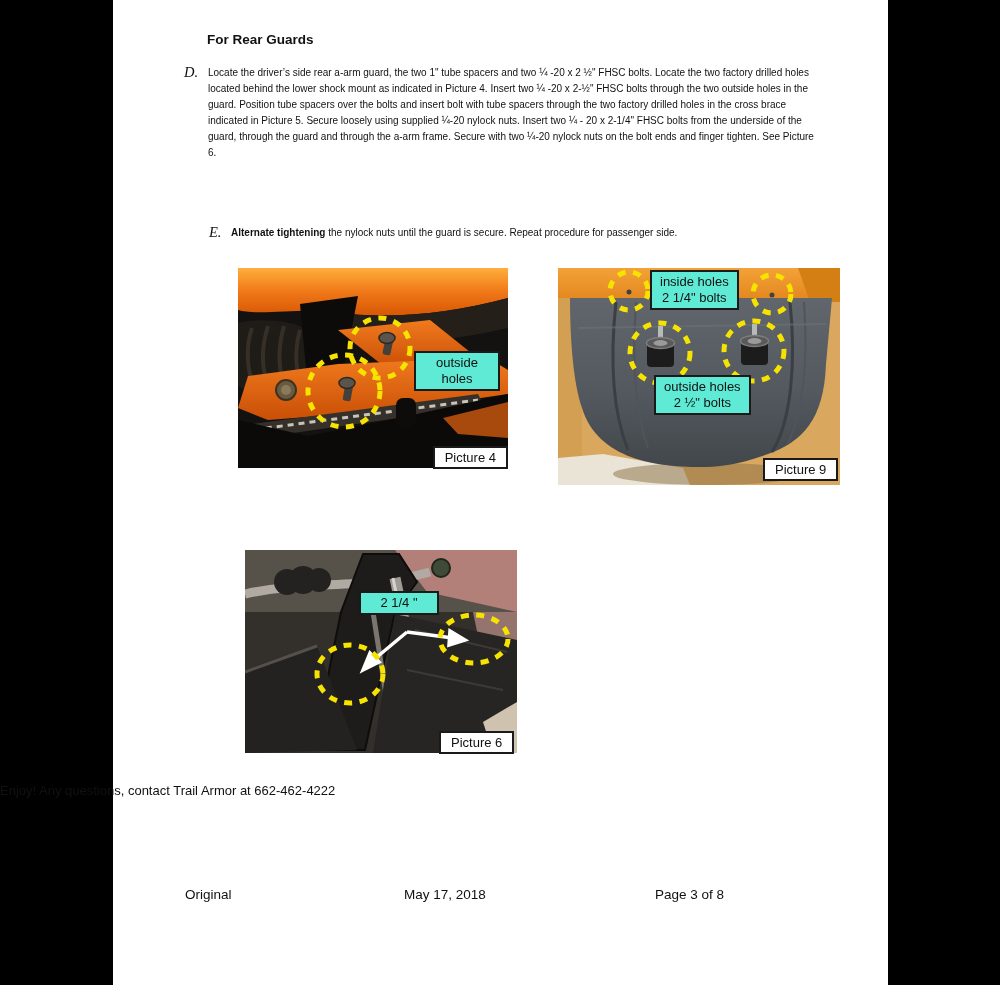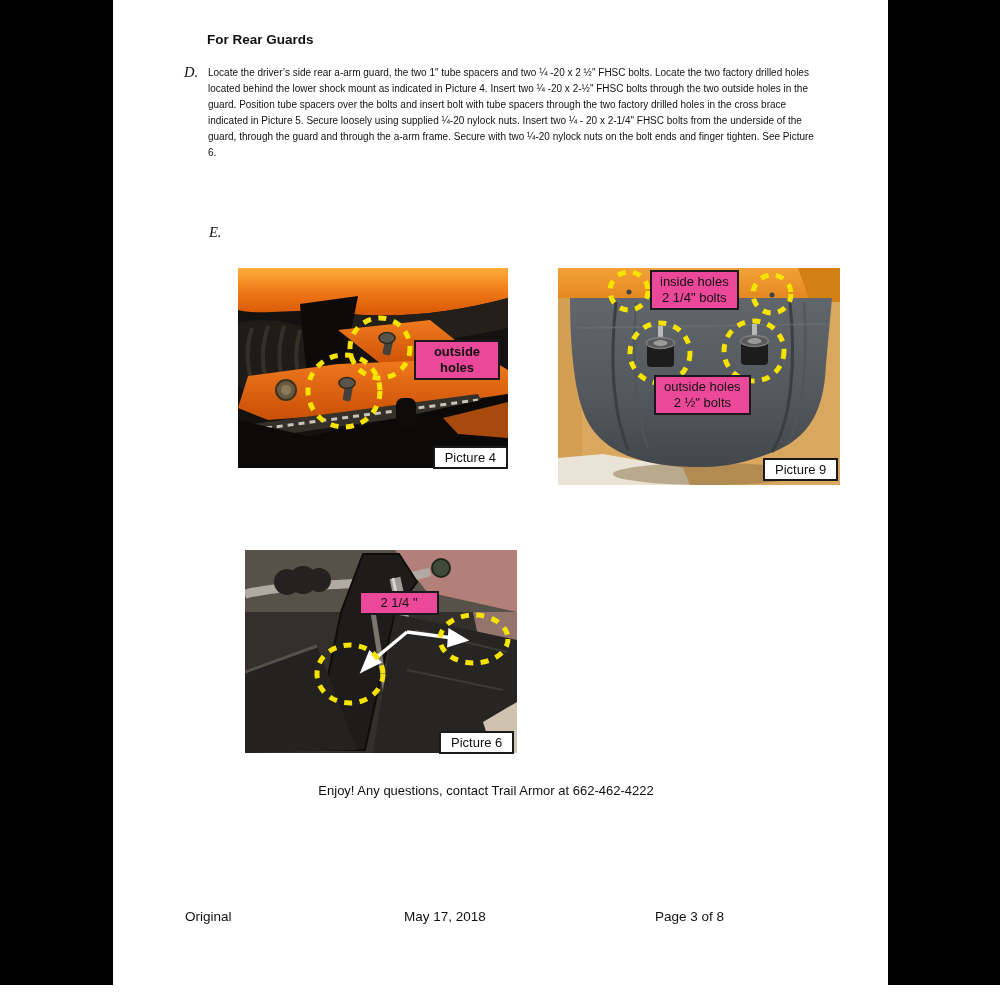--- a/index.html
+++ b/index.html
@@ -19,52 +19,53 @@
   #stepE-label { left:209px; top:224px; }
   #stepE-text  { left:231px; top:225px; width:530px; }
   .bold { font-weight:bold; }
 
   figure { position:absolute; }
   figure > svg { position:absolute; left:0; top:0; display:block; }
   #pic4 { left:238px; top:268px; width:270px; height:200px; }
   #pic5 { left:558px; top:268px; width:282px; height:217px; }
   #pic6 { left:245px; top:550px; width:272px; height:203px; }
 
-  .anno { position:absolute; background:#ec4899; border:2px solid #1a1a1a; font-size:13px; line-height:16px;
+  .anno { position:absolute; background:#5eead4; border:2px solid #1a1a1a; font-size:13px; line-height:16px;
           text-align:center; padding:2px 8px; white-space:pre-line; }
   .cap  { position:absolute; background:#fff; border:2px solid #1a1a1a; font-size:13px; line-height:17px;
           padding:1px 10px; white-space:nowrap; }
 
-  #pic4-anno { left:176px; top:72px; min-width:86px;font-weight:bold; }
+  #pic4-anno { left:176px; top:83px; min-width:86px; }
   #pic4-cap  { right:0px;  top:178px; }
   #pic5-anno-top    { left:92px; top:2px; }
   #pic5-anno-bottom { left:96px; top:107px; }
   #pic5-cap  { left:205px; top:190px; }
   #pic6-anno { left:114px; top:41px; min-width:80px; white-space:nowrap; }
   #pic6-cap  { left:194px; top:181px;text-align:center; }
 
-  .closing { position:absolute; left:0; top:783px; width:972px; text-align:center; font-size:13px; }
-  .footer-item { position:absolute; top:909px; font-size:13.5px; }
+  .closing { position:absolute; left:0; top:783px; width:972px; font-size:13px; }
+  .footer-item { position:absolute; top:887px; font-size:13.5px; }
   #footer-left   { left:185px; }
   #footer-center { left:404px; }
   #footer-right  { left:655px; }
 </style>
 </head>
 <body>
 
 <div class="canvas">
   <div class="edge edge-left"></div>
   <div class="edge edge-right"></div>
 
   <div class="heading">For Rear Guards</div>
 
   <div class="step-label" id="stepD-label">D.</div>
   <div class="step-text" id="stepD-text">Locate the driver’s side rear a-arm guard, the two 1" tube spacers and two ¼ -20 x 2 ½" FHSC bolts. Locate the two factory drilled holes located behind the lower shock mount as indicated in Picture 4. Insert two ¼ -20 x 2-½" FHSC bolts through the two outside holes in the guard.  Position tube spacers over the bolts and insert bolt with tube spacers through the two factory drilled holes in the cross brace indicated in Picture 5. Secure loosely using supplied ¼-20 nylock nuts. Insert two ¼ - 20 x 2-1/4" FHSC bolts from the underside of the guard, through the guard and through the a-arm frame. Secure with two ¼-20 nylock nuts on the bolt ends and finger tighten. See Picture 6.</div>
 
   <div class="step-label" id="stepE-label">E.</div>
+  <div class="step-text" id="stepE-text"><span class="bold">Alternate tightening</span><span> the nylock nuts until the guard is secure. Repeat procedure for passenger side.</span></div>
 
   <figure id="pic4">
     <svg width="270" height="200" viewBox="0 0 270 200">
       <defs>
         <linearGradient id="p4top" x1="0" y1="0" x2="0" y2="1">
           <stop offset="0" stop-color="#ffae3c"></stop>
             <stop offset="0.5" stop-color="#f07818"></stop>
             <stop offset="1" stop-color="#d85704"></stop>
         </linearGradient>
         <linearGradient id="p4arm" x1="0" y1="0" x2="0" y2="1">

